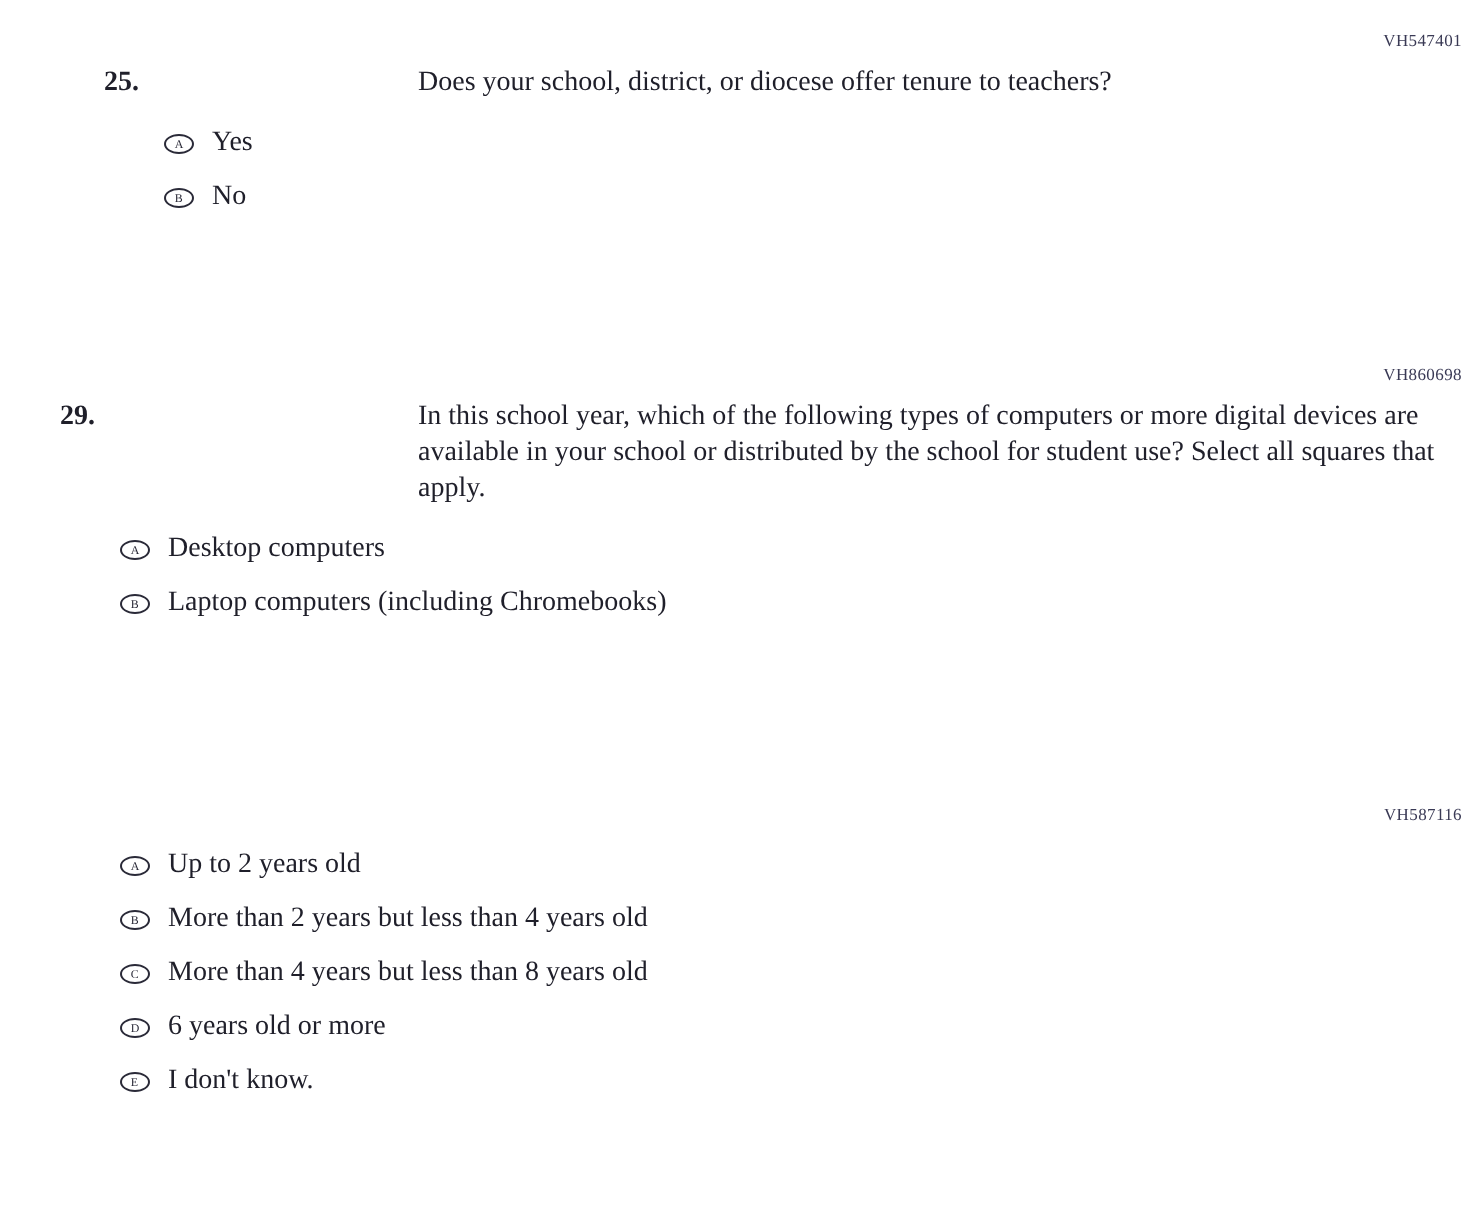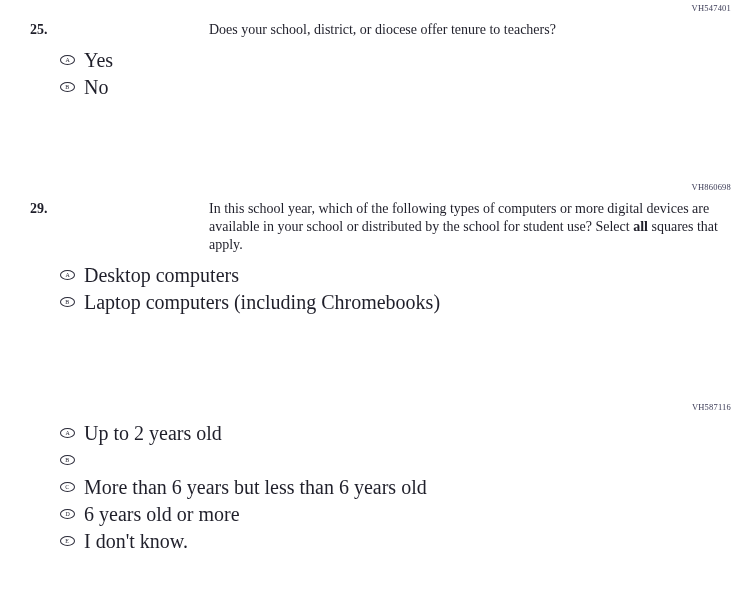--- a/index.html
+++ b/index.html
@@ -6,21 +6,21 @@
   body {
     width: 741px; height: 604px;
     background: #ffffff;
     font-family: "Liberation Serif", "DejaVu Serif", serif;
     color: #1f1f2a;
     overflow: hidden;
   }
   .page { position: relative; width: 741px; height: 604px; background: #ffffff; }
 
   .question-block { position: absolute; left: 0; right: 0; }
-  #q25-block { top: 0; }
+  #q25-block { top: 12px; margin-left: 22px; }
   #q26-block { top: 179; top: 179px; }
   #q27-block { top: 399px; }
 
   .code-line {
     text-align: right;
     padding: 3px 10px 0 0;
     font-size: 8.5px;
     line-height: 10px;
     color: #3a3a55;
     letter-spacing: 0.2px;
@@ -29,21 +29,21 @@
   .q-row { margin: 8px 0 0 30px; display: flex; justify-content: space-between; }
   .q-num {
     width: 27px; flex-shrink: 0;
     font-weight: bold;
     font-size: 14px; line-height: 18px;
   }
   .q-text {
     width: 532px;
     font-size: 14px; line-height: 18px;
   }
-  .q-text .bold { font-weight: bold; margin-top: 12px; }
+  .q-text .bold { font-weight: normal; margin-top: 12px; }
 
   .options { margin: 12px 0 0 60px; }
   .option {
     display: flex; align-items: center;
     height: 18px; margin-bottom: 9px;
     cursor: default;
   }
   .oval {
     box-sizing: border-box;
     width: 15px; height: 10px;
@@ -52,21 +52,21 @@
     margin-right: 9px;
     flex-shrink: 0;
     display: inline-flex; align-items: center; justify-content: center;
   }
   .oval-letter {
     font-size: 7px; line-height: 7px;
     transform: scale(0.85);
     color: #2a2a38;
     font-family: "Liberation Serif", serif;
   }
-  .option-label { font-size: 20px; line-height: 18px; white-space: nowrap; }
+  .option-label { font-size: 14px; line-height: 18px; white-space: nowrap; }
 </style>
 </head>
 <body>
 
 <div class="page">
 
   <section class="question-block" id="q25-block">
     <div class="code-line">VH547401</div>
     <div class="q-row">
       <span class="q-num">25.</span>
@@ -116,26 +116,27 @@
       <div class="option">
         <span class="oval">
             <span class="oval-letter">A</span>
           </span>
         <span class="option-label">Up to 2 years old</span>
       </div>
       <div class="option">
         <span class="oval">
             <span class="oval-letter">B</span>
           </span>
+        <span class="option-label">More than 2 years but less than 4 years old</span>
       </div>
       <div class="option">
         <span class="oval">
             <span class="oval-letter">C</span>
           </span>
-        <span class="option-label">More than 6 years but less than 6 years old</span>
+        <span class="option-label">More than 4 years but less than 8 years old</span>
       </div>
       <div class="option">
         <span class="oval">
             <span class="oval-letter">D</span>
           </span>
         <span class="option-label">6 years old or more</span>
       </div>
       <div class="option">
         <span class="oval">
             <span class="oval-letter">E</span>

